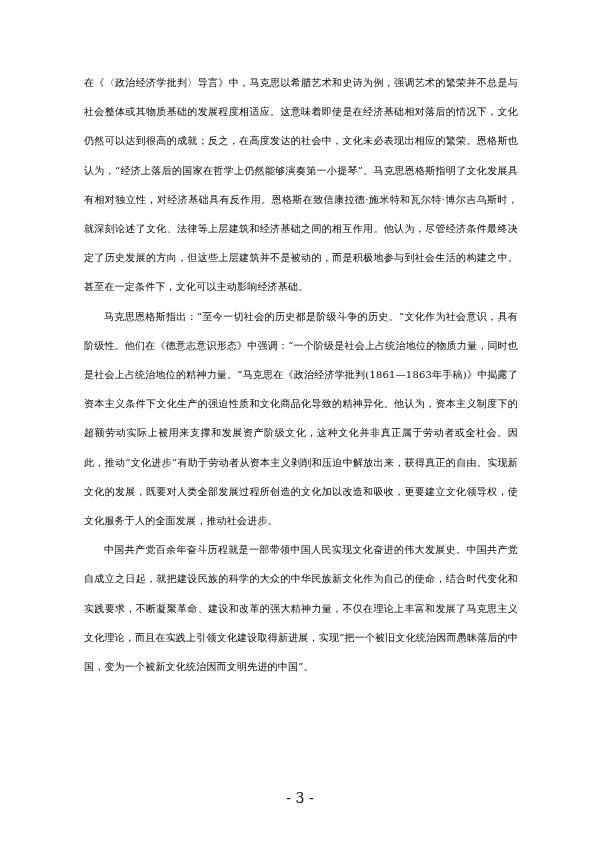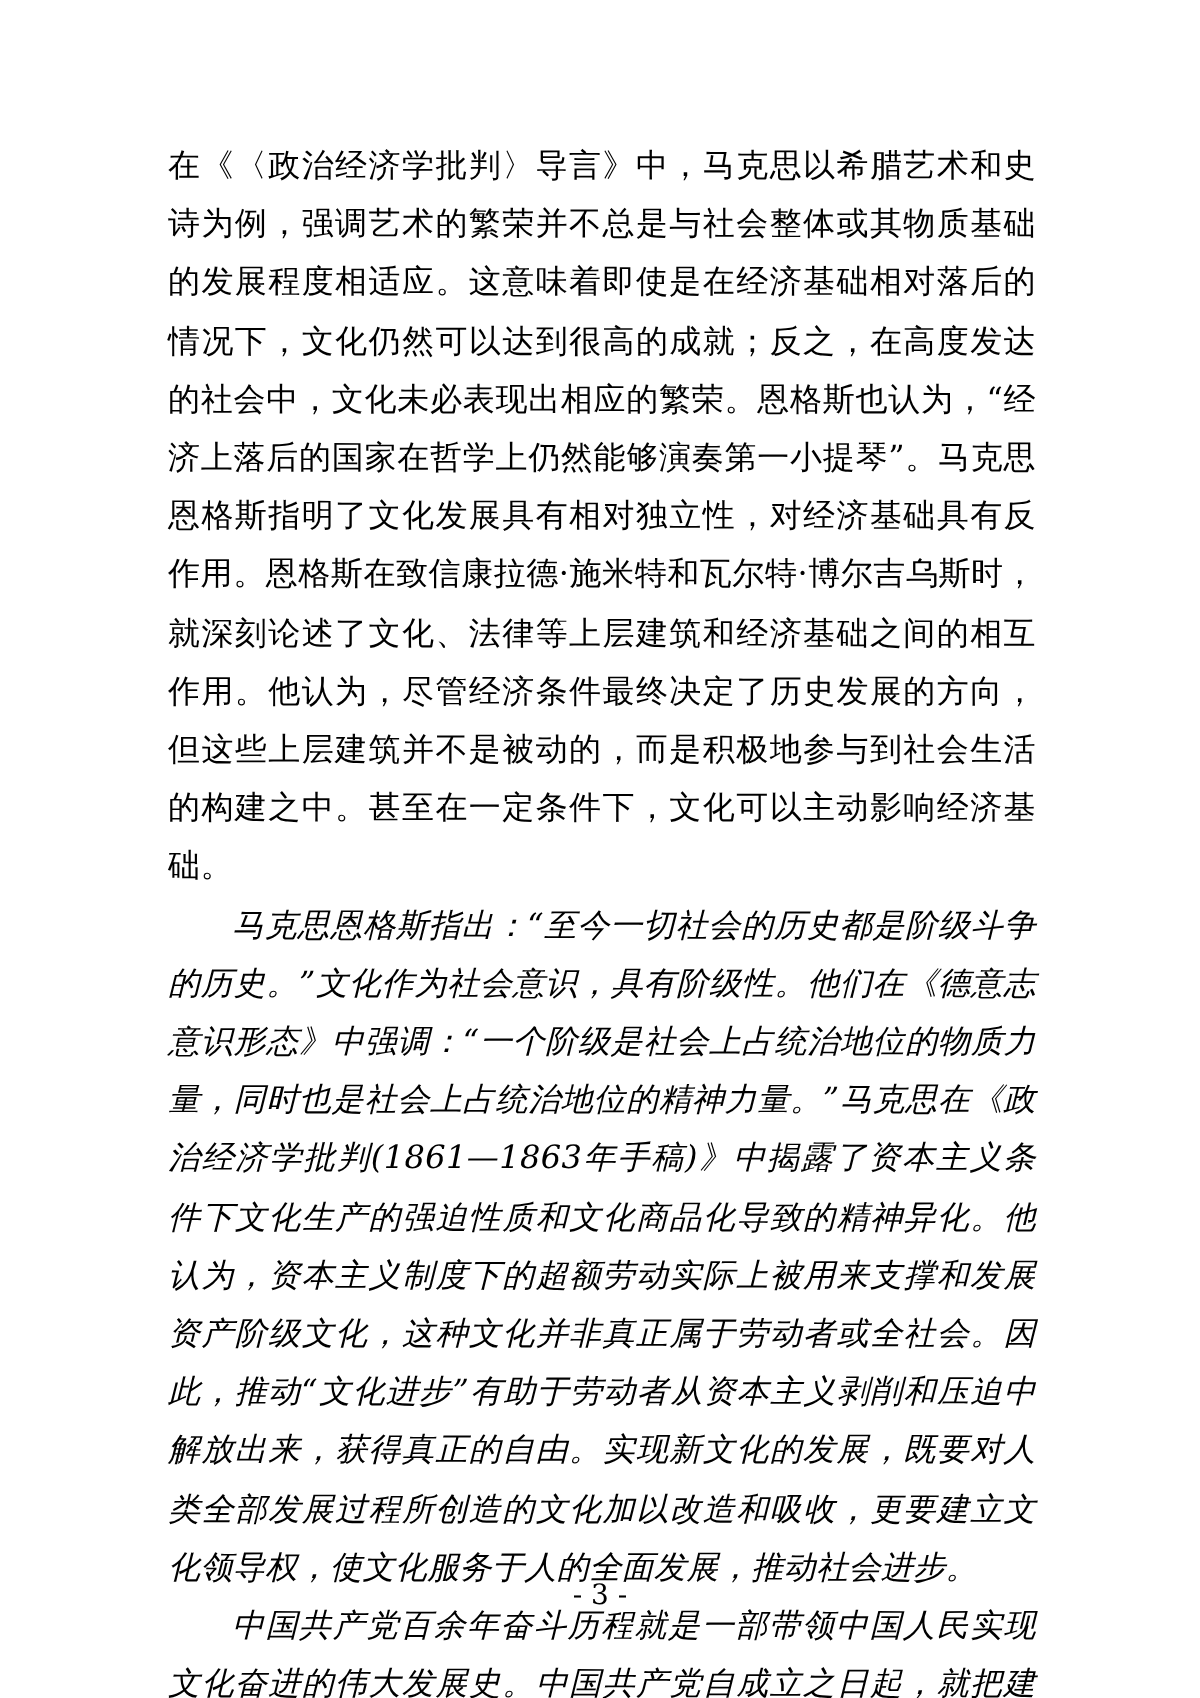--- a/index.html
+++ b/index.html
@@ -20,32 +20,31 @@
     box-sizing: border-box;
   }
   .content {
     position: absolute;
     left: 84px;
     top: 68px;
     width: 434px;
   }
   .para {
     font-family: "DejaVu Serif", "Liberation Serif", serif;
-    font-size: 16px;
+    font-size: 10px;
     line-height: 29.2px;
     color: #000000;
     text-align: justify;
     text-justify: inter-character;
     margin: 0 0 0 0;
     letter-spacing: 0.2px;
     text-indent: 0;
   }
   .para.indent {
     text-indent: 2em;
-    font-style: italic;
   }
   .footer {
     position: absolute;
     left: 0;
     top: 790px;
     width: 600px;
     text-align: center;
     font-family: "DejaVu Serif", "Liberation Serif", serif;
     font-size: 14px;
     color: #000000;

